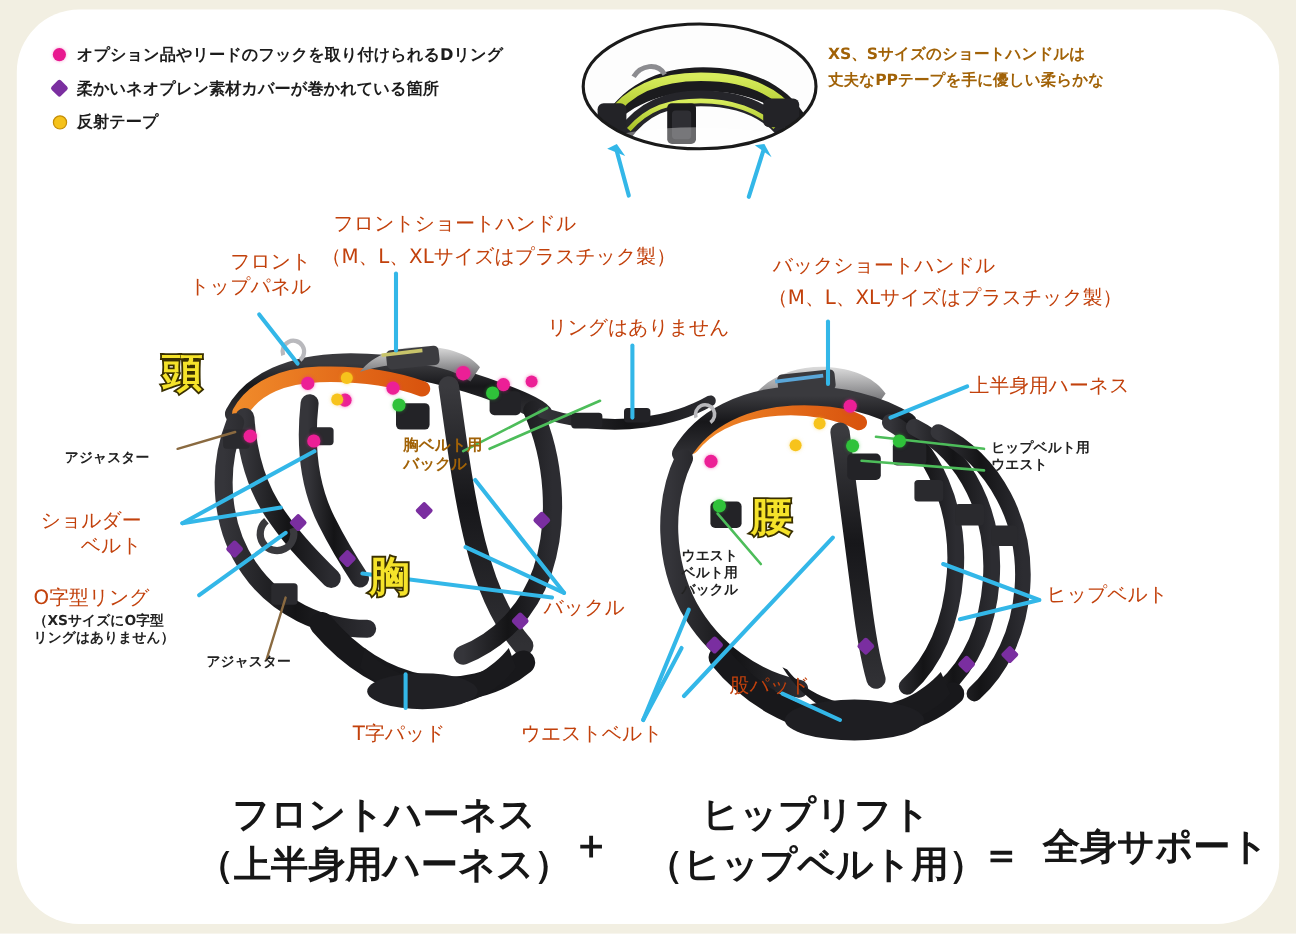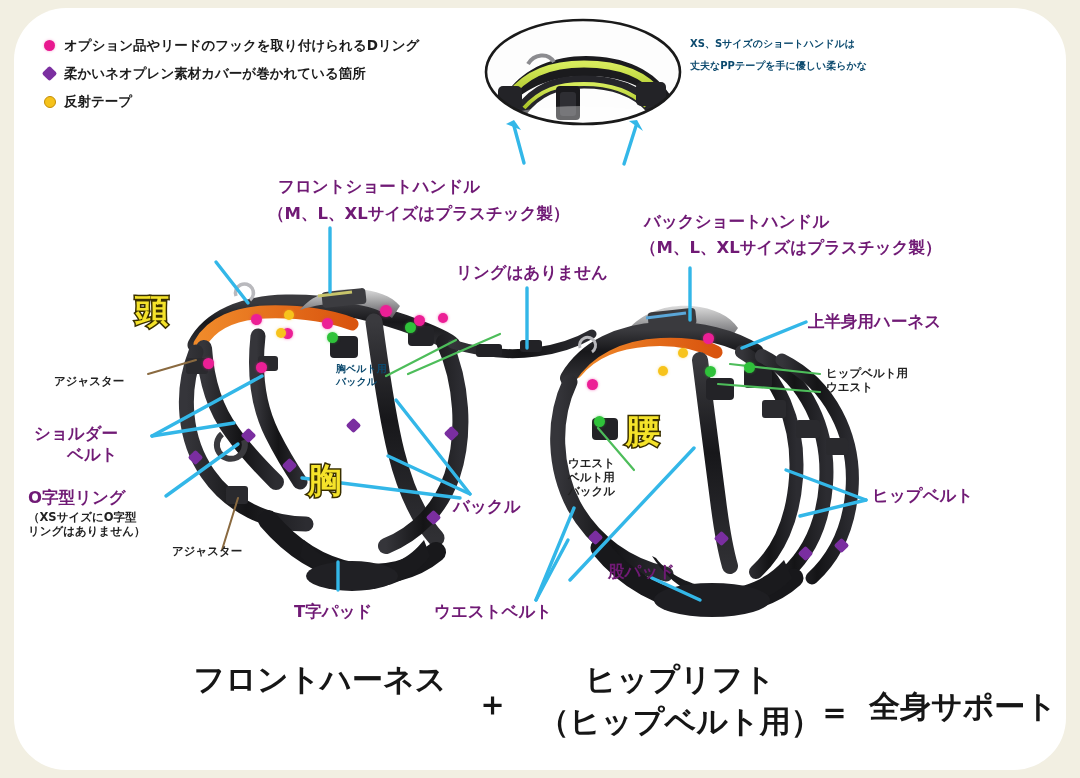--- a/index.html
+++ b/index.html
@@ -27,22 +27,22 @@
     position:absolute;font-size:34px;font-weight:bold;color:#f5e32a;
     -webkit-text-stroke:3px #3a3000;
     paint-order:stroke fill;
     text-shadow:0 0 1px #3a3000;
     letter-spacing:0;
   }
 
   .cap{position:absolute;font-size:31px;font-weight:bold;color:#161616;white-space:pre;text-align:center;line-height:1.35;}
   .op{position:absolute;font-size:33px;font-weight:bold;color:#161616;}
 
-  .lbl{position:absolute;font-size:16.5px;font-weight:bold;color:#701a75;white-space:pre;line-height:1.25;}
-  .lbl-sm{position:absolute;font-size:10px;font-weight:bold;color:#0c4a6e;white-space:pre;line-height:1.25;}
+  .lbl{position:absolute;font-size:16.5px;font-weight:normal;color:#c2410c;white-space:pre;line-height:1.25;text-align:right;}
+  .lbl-sm{position:absolute;font-size:13px;font-weight:bold;color:#a16207;white-space:pre;line-height:1.25;}
   .lbl-xs{position:absolute;font-size:11.5px;font-weight:bold;color:#222;white-space:pre;line-height:1.22;}
 
   
   .mk{position:absolute;border-radius:50%;}
   .mk.pink{background:#ec1f96;box-shadow:0 0 3px rgba(236,31,150,.6);}
   .mk.green{background:#2fc23a;box-shadow:0 0 3px rgba(47,194,58,.5);}
   .mk.yell{background:#f7c31c;box-shadow:0 0 3px rgba(247,195,28,.5);}
   .mk.dia{background:#7a2ea0;border-radius:2px;transform:rotate(45deg);}
 </style>
 </head>
@@ -265,20 +265,22 @@
     <div class="legend-mark dia-purple" style="left:44px;top:68px;"></div>
     <div class="legend-item" style="left:64px;top:65px;">柔かいネオプレン素材カバーが巻かれている箇所</div>
 
     <div class="legend-mark dot-yellow" style="left:44px;top:96px;width:10px;height:10px;"></div>
     <div class="legend-item" style="left:64px;top:93px;">反射テープ</div>
   </div>
 
   <div class="lbl-sm" style="left:690px;top:38px;">XS、Sサイズのショートハンドルは</div>
   <div class="lbl-sm" style="left:690px;top:60px;">丈夫なPPテープを手に優しい柔らかな</div>
 
+  <div class="lbl" style="left:158px;top:208px;">フロント
+トップパネル</div>
   <div class="lbl" style="left:278px;top:177px;">フロントショートハンドル</div>
   <div class="lbl" style="left:268px;top:204px;">（M、L、XLサイズはプラスチック製）</div>
   <div class="lbl" style="left:456px;top:263px;">リングはありません</div>
   <div class="lbl" style="left:644px;top:212px;">バックショートハンドル</div>
   <div class="lbl" style="left:640px;top:238px;">（M、L、XLサイズはプラスチック製）</div>
   <div class="lbl" style="left:808px;top:312px;">上半身用ハーネス</div>
 
   <div class="lbl-xs" style="left:54px;top:374px;">アジャスター</div>
   <div class="lbl-xs" style="left:172px;top:544px;">アジャスター</div>
 
@@ -300,18 +302,19 @@
   <div class="lbl" style="left:608px;top:562px;">股パッド</div>
   <div class="lbl-xs" style="left:826px;top:366px;">ヒップベルト用
 ウエスト</div>
   <div class="lbl" style="left:872px;top:486px;">ヒップベルト</div>
 
   <div class="kanji" style="left:135px;top:288px;">頭</div>
   <div class="kanji" style="left:308px;top:458px;">胸</div>
   <div class="kanji" style="left:626px;top:408px;">腰</div>
 
   <div class="cap" style="left:150px;top:659px;width:340px;">フロントハーネス</div>
+  <div class="cap" style="left:150px;top:701px;width:340px;">（上半身用ハーネス）</div>
   <div class="op" style="left:476px;top:682px;">＋</div>
   <div class="cap" style="left:520px;top:659px;width:320px;">ヒップリフト</div>
   <div class="cap" style="left:520px;top:701px;width:320px;">（ヒップベルト用）</div>
   <div class="op" style="left:818px;top:690px;">＝</div>
   <div class="cap" style="left:858px;top:686px;width:210px;">全身サポート</div>
 </div>
 
 </body></html>

